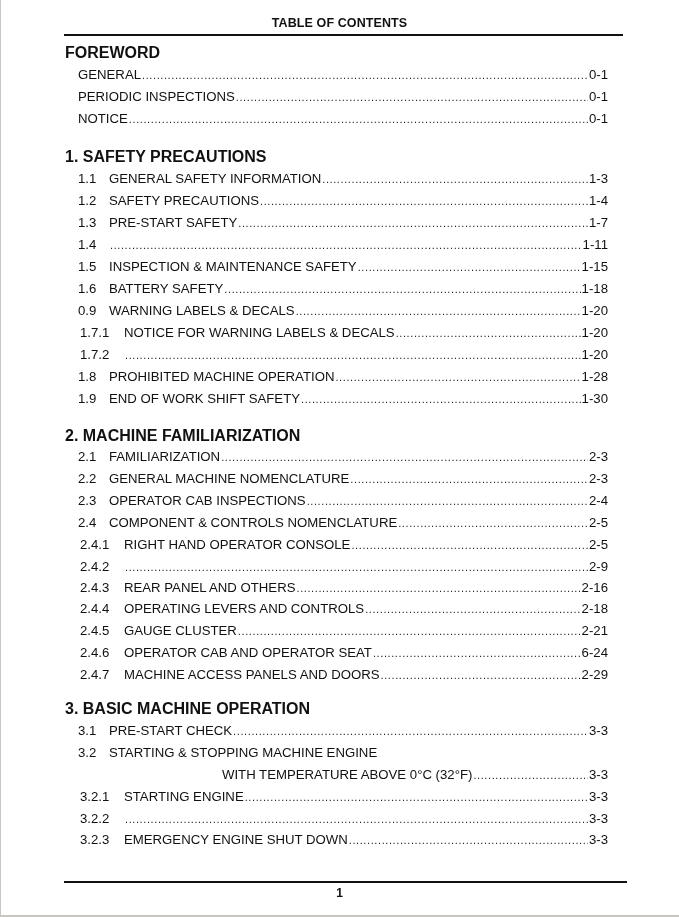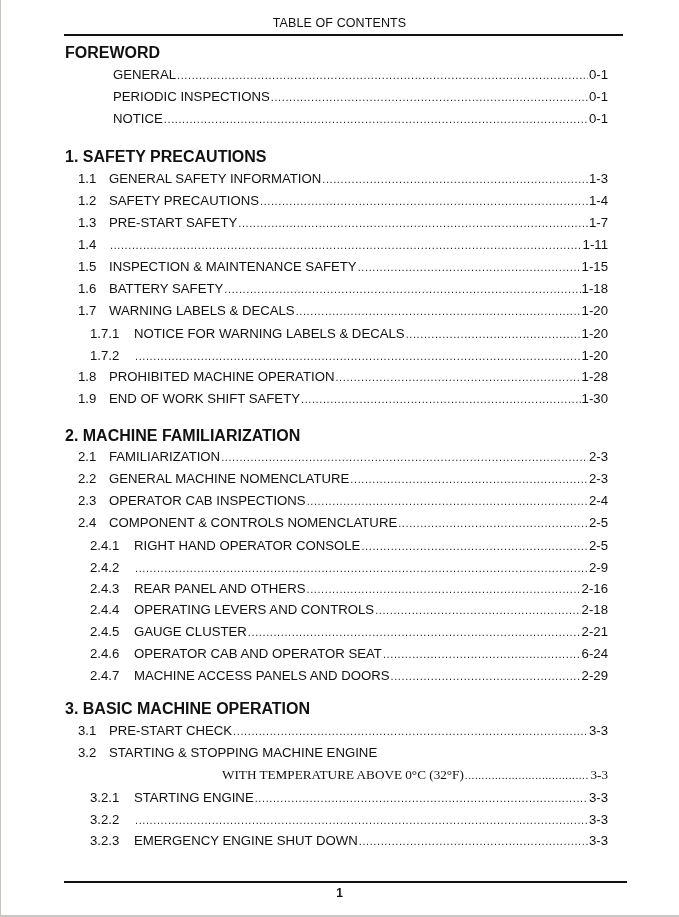--- a/index.html
+++ b/index.html
@@ -4,21 +4,21 @@
   <style>
     html, body { margin: 0; padding: 0; }
     body {
       width: 679px; height: 917px; background: #ffffff; position: relative; overflow: hidden;
       font-family: "Liberation Sans", sans-serif; color: #111;
     }
     .page-edge-left { position: absolute; left: 0; top: 0; width: 1px; height: 917px; background: #c9c6c2; }
     .page-edge-bottom { position: absolute; left: 0; top: 915px; width: 679px; height: 2px; background: #c9c6c2; }
     .header-title {
       position: absolute; left: 0; width: 679px; top: 16px; text-align: center;
-      font-weight: normal; font-size: 12.5px; letter-spacing: 0.1px;
+      font-weight: bold; font-size: 12.5px; letter-spacing: 0.1px;
     }
     .rule-top { position: absolute; left: 64px; top: 34px; width: 559px; height: 2px; background: #111; }
     .rule-bottom { position: absolute; left: 64px; top: 881px; width: 563px; height: 2px; background: #111; }
     .page-number {
       position: absolute; left: 0; width: 679px; top: 886px; text-align: center;
       font-weight: bold; font-size: 12px;
     }
     .toc { position: absolute; left: 0; top: 0; width: 679px; }
     .section-heading {
       position: absolute; left: 65px; font-weight: bold; font-size: 16px; white-space: nowrap;
@@ -30,26 +30,26 @@
     .entry .num { display: inline-block; }
     .entry .title { display: inline-block; }
     .entry .leader {
       flex: 1; overflow: hidden; margin: 0 1px; color: #222; letter-spacing: 0.6px;
     }
     .entry .leader::before {
       content: "........................................................................................................................................................................................................................";
       font-size: 11px;
     }
     .entry .page { display: inline-block; text-align: right; }
-    .lvl0 { left: 78px; margin-left: 35px; }
+    .lvl0 { left: 78px; }
     .lvl1 { left: 78px; }
     .lvl1 .num { width: 31px; }
-    .lvl2 { left: 90px; align-items: center; }
+    .lvl2 { left: 80px; }
     .lvl2 .num { width: 44px; }
-    .cont { left: 222px; font-family: Liberation Serif, serif; }
+    .cont { left: 222px; }
     .nolead .leader { visibility: hidden; }
   </style>
 </head>
 <body>
 
 <div class="page-edge-left"></div>
 <div class="page-edge-bottom"></div>
 
 <div class="header-title">TABLE OF CONTENTS</div>
 <div class="rule-top"></div>
@@ -103,21 +103,21 @@
       <span class="leader"></span>
       <span class="page">1-15</span>
     </div>
   <div class="entry lvl1" style="top:281px">
       <span class="num">1.6</span>
       <span class="title">BATTERY SAFETY</span>
       <span class="leader"></span>
       <span class="page">1-18</span>
     </div>
   <div class="entry lvl1" style="top:303px">
-      <span class="num">1.7</span>
+      <span class="num">0.9</span>
       <span class="title">WARNING LABELS &amp; DECALS</span>
       <span class="leader"></span>
       <span class="page">1-20</span>
     </div>
   <div class="entry lvl2" style="top:325px">
       <span class="num">1.7.1</span>
       <span class="title">NOTICE FOR WARNING LABELS &amp; DECALS</span>
       <span class="leader"></span>
       <span class="page">1-20</span>
     </div>

